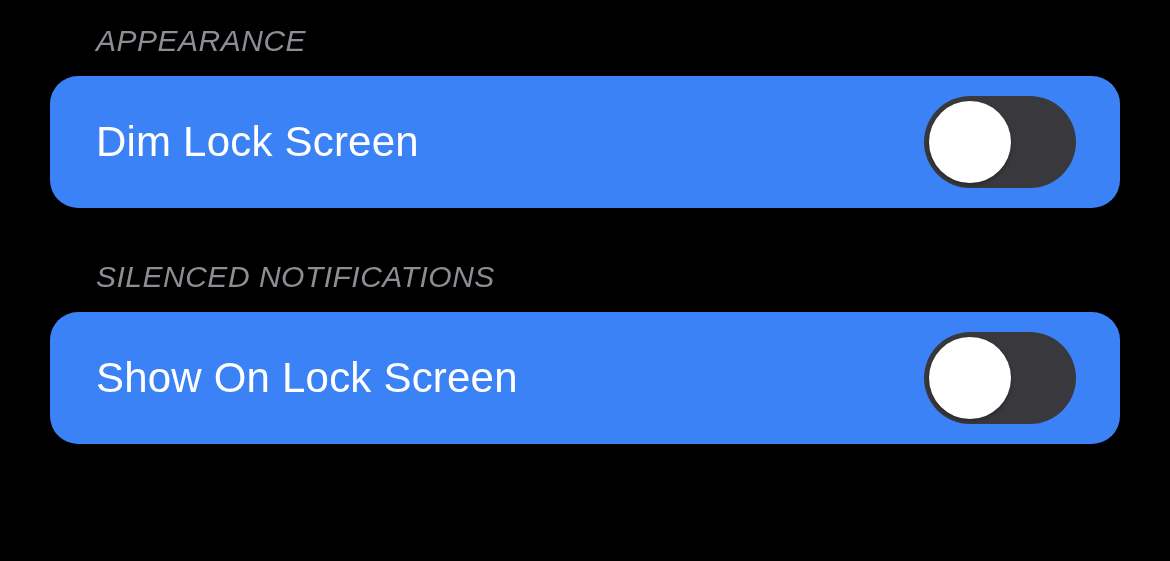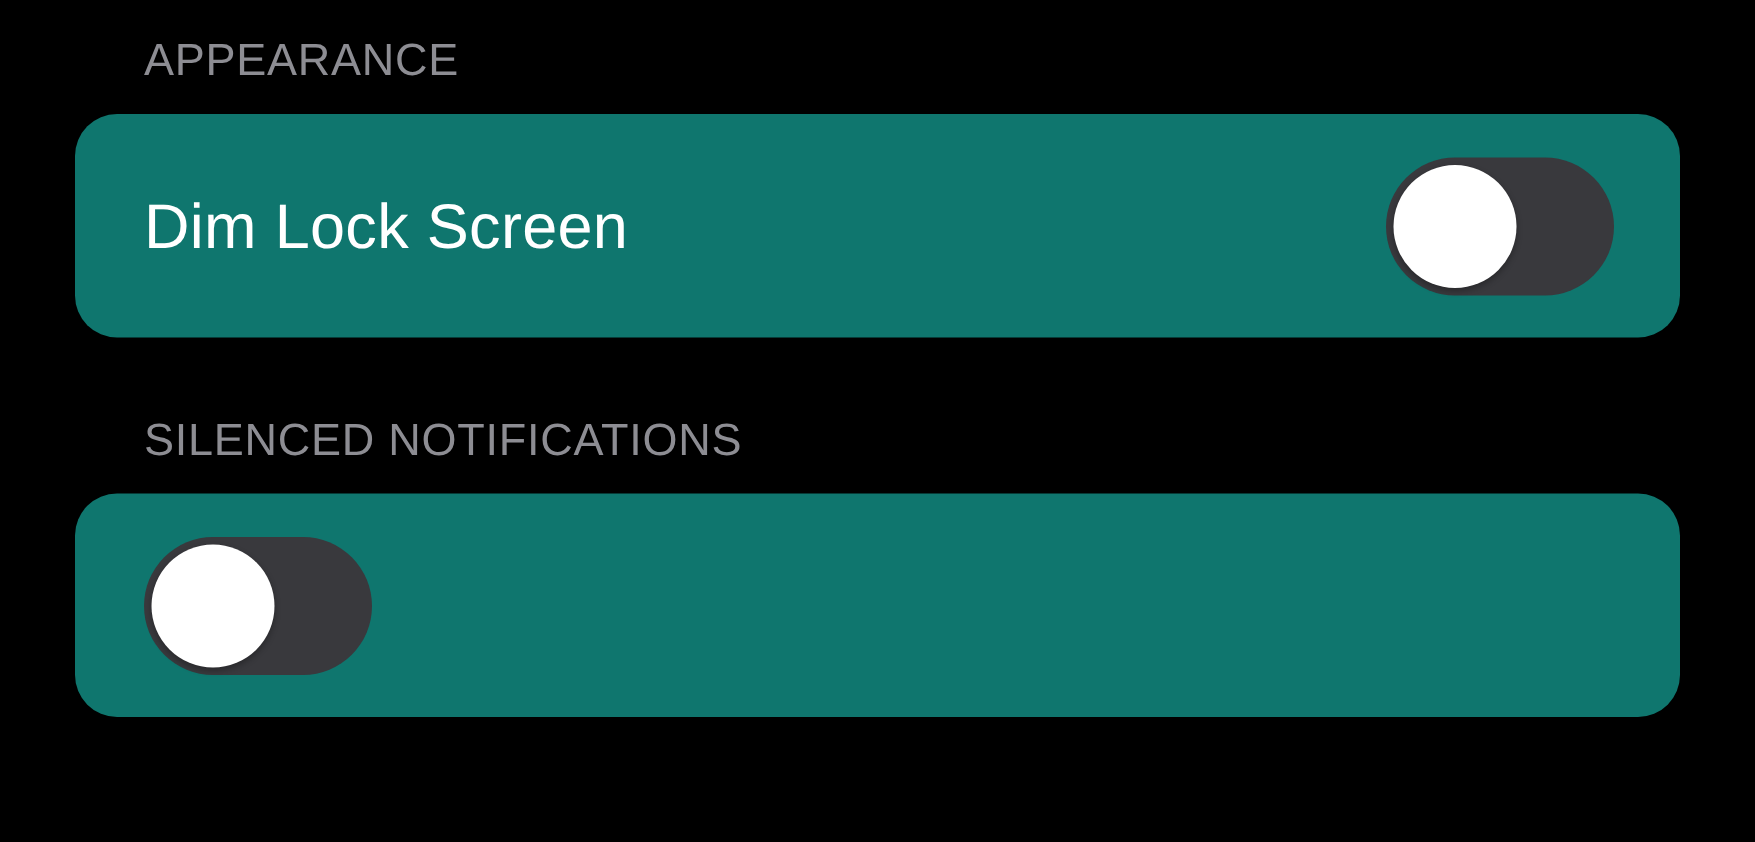--- a/index.html
+++ b/index.html
@@ -15,31 +15,32 @@
       padding: 0 50px;
       overflow: hidden;
     }
     .section-header {
       color: #8d8d93;
       font-size: 30px;
       font-weight: 400;
       letter-spacing: 0.5px;
       padding: 0 46px;
       margin-bottom: 18px;
+      font-style: italic;
     }
     .section-header-1 {
       margin-top: 24px;
     }
     .section-header-2 {
       margin-top: 52px;
     }
     .row {
-      background: #0f766e;
+      background: #3b82f6;
       border-radius: 28px;
-      height: 149px;
+      height: 132px;
       display: flex;
       align-items: center;
       justify-content: space-between;
       padding: 0 44px 0 46px;
     }
     .row-label {
       color: #ffffff;
       font-size: 42px;
       font-weight: 400;
       letter-spacing: 0.2px;
@@ -72,16 +73,17 @@
 <div class="row">
   <span class="row-label">Dim Lock Screen</span>
   <div class="toggle">
     <div class="toggle-knob"></div>
   </div>
 </div>
 
 <div class="section-header section-header-2">SILENCED NOTIFICATIONS</div>
 
 <div class="row">
+  <span class="row-label">Show On Lock Screen</span>
   <div class="toggle">
     <div class="toggle-knob"></div>
   </div>
 </div>
 
 </body></html>

